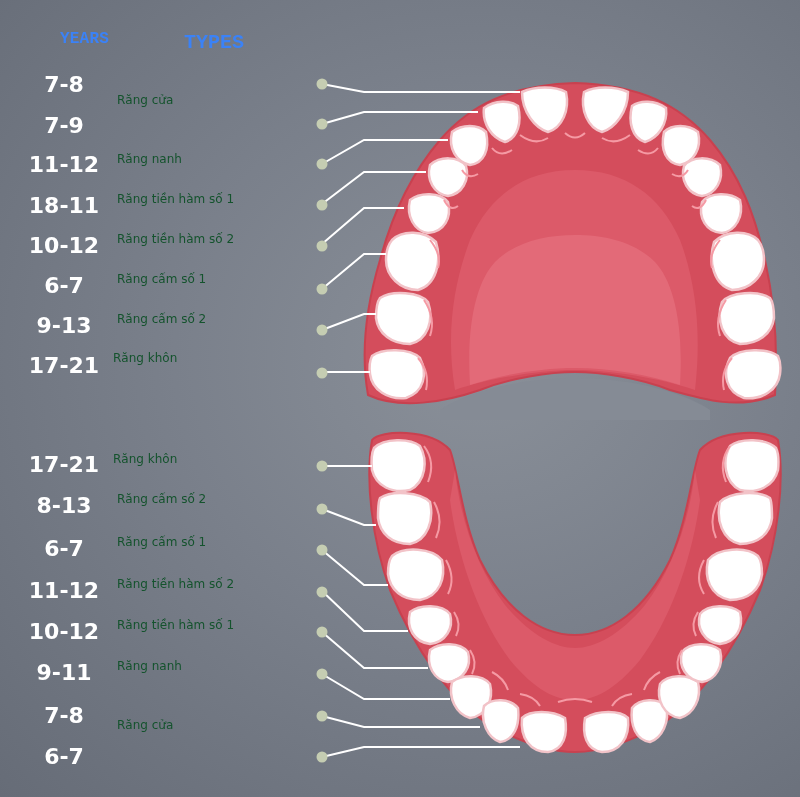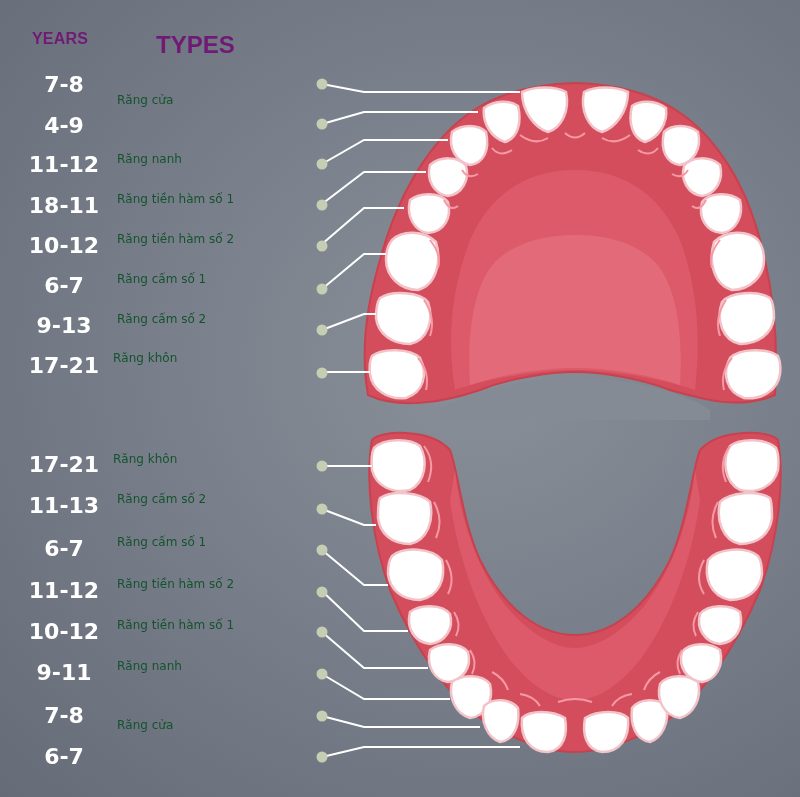--- a/index.html
+++ b/index.html
@@ -2,61 +2,62 @@
 <html><head>
 <meta charset="utf-8">
 <style>
   html, body { margin: 0; padding: 0; }
   body {
     width: 800px; height: 797px; overflow: hidden; position: relative;
     background: radial-gradient(ellipse at 60% 45%, #8a9099 0%, #7a808b 45%, #666c77 100%);
     font-family: "Liberation Sans", "DejaVu Sans", sans-serif;
   }
   .hdr {
-    position: absolute; top: 30px; color: #701a75; font-weight: bold;
-    font-family: Liberation Sans, sans-serif;
+    position: absolute; top: 30px; color: #3b82f6; font-weight: bold;
+    font-family: Liberation Mono, monospace;
+    margin-left: 28px;
   }
   .hdr.years { left: 32px; font-size: 16px; letter-spacing: 0.2px; }
-  .hdr.types { left: 156px; font-size: 24px; top: 31px; }
+  .hdr.types { left: 156px; font-size: 20px; top: 31px; }
   .yr {
     position: absolute; width: 100px; left: 14px; text-align: center;
     color: #ffffff; font-weight: bold; font-size: 22px;
     font-family: "DejaVu Sans", sans-serif;
   }
   .ty {
     position: absolute; color: #14532d; font-size: 12px;
     font-family: "DejaVu Sans", sans-serif; white-space: nowrap;
   }
   svg.diagram { position: absolute; left: 0; top: 0; }
 </style>
 </head>
 <body>
 
 <div class="hdr years">YEARS</div>
 <div class="hdr types">TYPES</div>
 
 <div class="yr" style="top:72px">7-8</div>
-<div class="yr" style="top:113px">4-9</div>
+<div class="yr" style="top:113px">7-9</div>
 <div class="yr" style="top:152px">11-12</div>
 <div class="yr" style="top:193px">18-11</div>
 <div class="yr" style="top:233px">10-12</div>
 <div class="yr" style="top:273px">6-7</div>
 <div class="yr" style="top:313px">9-13</div>
 <div class="yr" style="top:353px">17-21</div>
 
 <div class="ty" style="left:117px;top:93px">Răng cửa</div>
 <div class="ty" style="left:117px;top:152px">Răng nanh</div>
 <div class="ty" style="left:117px;top:192px">Răng tiền hàm số 1</div>
 <div class="ty" style="left:117px;top:232px">Răng tiền hàm số 2</div>
 <div class="ty" style="left:117px;top:272px">Răng cấm số 1</div>
 <div class="ty" style="left:117px;top:312px">Răng cấm số 2</div>
 <div class="ty" style="left:113px;top:351px">Răng khôn</div>
 
 <div class="yr" style="top:452px">17-21</div>
-<div class="yr" style="top:493px">11-13</div>
+<div class="yr" style="top:493px">8-13</div>
 <div class="yr" style="top:536px">6-7</div>
 <div class="yr" style="top:578px">11-12</div>
 <div class="yr" style="top:619px">10-12</div>
 <div class="yr" style="top:660px">9-11</div>
 <div class="yr" style="top:703px">7-8</div>
 <div class="yr" style="top:744px">6-7</div>
 
 <div class="ty" style="left:113px;top:452px">Răng khôn</div>
 <div class="ty" style="left:117px;top:492px">Răng cấm số 2</div>
 <div class="ty" style="left:117px;top:535px">Răng cấm số 1</div>

